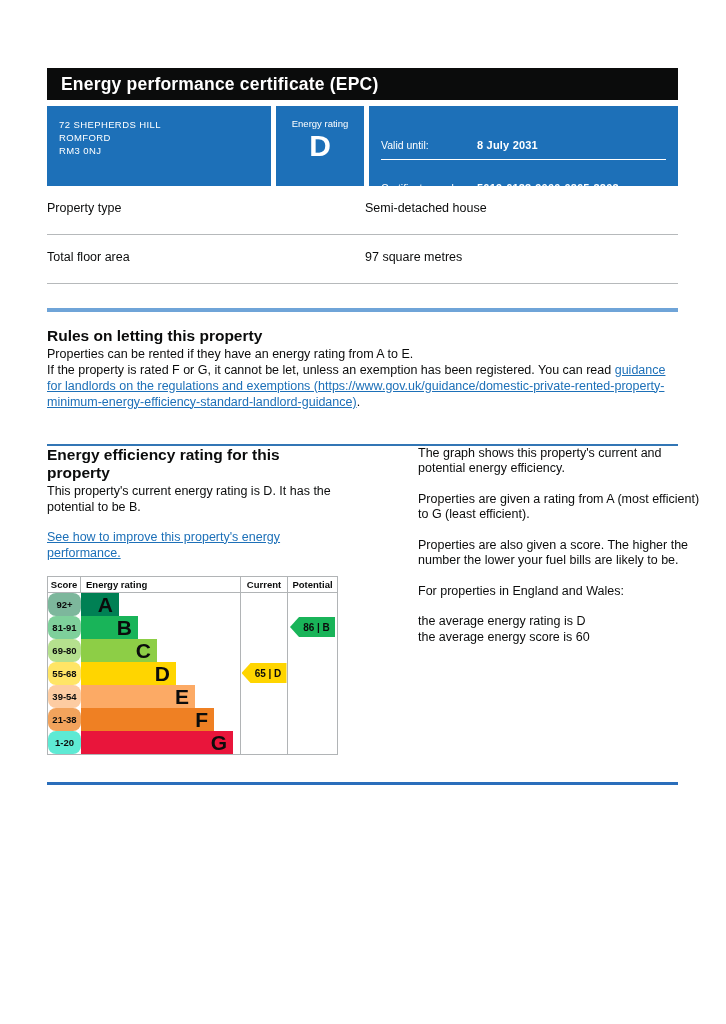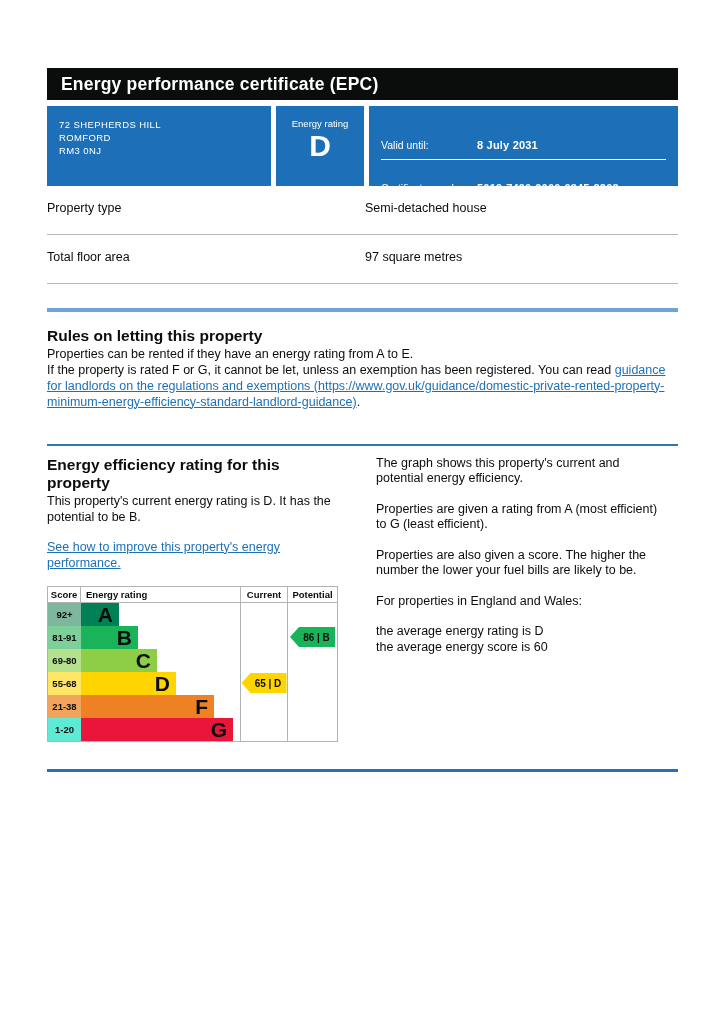--- a/index.html
+++ b/index.html
@@ -36,37 +36,37 @@
   .divider-bottom{ height: 3px; background: #2a6ebb; margin-top: 27px; }
 
   h2 { font-size: 15.5px; line-height: 18.5px; font-weight: bold; margin: 0; }
   .rules-heading { margin-top: 15px; }
   p.body { font-size: 12.5px; line-height: 16px; margin: 0; }
   .rules-p1 { margin-top: 20px; }
   .rules-p2 { margin-top: 16px; }
   a.link { color: #1d70b8; text-decoration: underline; cursor: pointer; }
 
   
-  .cols { display: grid; grid-template-columns: 293px 288px; column-gap: 36px; margin-top: 10px; }
+  .cols { display: grid; grid-template-columns: 293px 288px; column-gap: 78px; margin-top: 0; }
   .left-para { margin-top: 17px; }
   .left-link { display: inline-block; margin-top: 14px; font-size: 12.5px; line-height: 16px; }
   .right-col p.rp { font-size: 12.5px; line-height: 15.5px; margin: 0; }
   .right-col p.rp + p.rp { margin-top: 15px; }
   .pre-line { white-space: pre-line; }
 
   
   .epc-chart { margin-top: 15px; width: 291px; border: 1px solid #b1b4b6; background: #ffffff; }
   .epc-grid { display: grid; grid-template-columns: 33px 159px 47px 50px; }
   .epc-head { height: 16px; border-bottom: 1px solid #b1b4b6; font-size: 9.5px; font-weight: bold; }
   .epc-head > div { display: flex; align-items: center; }
   .h-score { justify-content: center; border-right: 1px solid #b1b4b6; }
   .h-band  { padding-left: 5px; }
   .h-cur, .h-pot { justify-content: center; border-left: 1px solid #b1b4b6; }
   .epc-row { height: 23px; }
-  .cell-score { display: flex; align-items: center; justify-content: center; font-size: 9.5px; font-weight: bold; }
+  .cell-score { display: flex; align-items: center; justify-content: center; font-size: 9.5px; font-weight: bold; border-radius: 8px; }
   .cell-band  { background: #ffffff; }
   .band-bar { height: 100%; display: flex; align-items: center; justify-content: flex-end; padding-right: 6px; font-weight: bold; font-size: 21px; line-height: 23px; color: #0b0c0c; }
   .cell-cur, .cell-pot { border-left: 1px solid #b1b4b6; display: flex; align-items: center; justify-content: center; }
   .epc-arrow { width: 45px; height: 20px; display: flex; align-items: center; justify-content: center; padding-left: 8px; font-size: 10px; font-weight: bold; color: #0b0c0c; clip-path: polygon(0 50%, 9px 0, 100% 0, 100% 100%, 9px 100%); text-align: center; }
 </style>
 </head>
 <body>
 
 <div class="page">
   <div class="content">
@@ -86,21 +86,21 @@
         <div class="grade">D</div>
       </div>
       <div class="sec sec-validity">
         <div class="validity-row">
           <span class="validity-label">Valid until:</span>
           <span class="validity-value">8 July 2031</span>
         </div>
         <hr class="vline">
         <div class="validity-row">
           <span class="validity-label">Certificate number:</span>
-          <span class="validity-value">5619-7490-9000-0345-2202</span>
+          <span class="validity-value">5619-6123-9000-0265-2202</span>
         </div>
       </div>
     </div>
 
     <div class="fact-row">
       <span class="fact-label">Property type</span>
       <span class="fact-value">Semi-detached house</span>
     </div>
     <div class="fact-row">
       <span class="fact-label">Total floor area</span>
@@ -159,20 +159,28 @@
                 <div class="cell-score" style="background: rgb(255, 229, 102);">55-68</div>
                 <div class="cell-band">
                   <div class="band-bar" style="background: rgb(255, 213, 0); width: 95px;">D</div>
                 </div>
                 <div class="cell-cur">
                   <div class="epc-arrow" style="background: rgb(255, 213, 0);">65 | D</div>
                 </div>
                 <div class="cell-pot"></div>
               </div>
               <div class="epc-grid epc-row">
+                <div class="cell-score" style="background: rgb(253, 204, 162);">39-54</div>
+                <div class="cell-band">
+                  <div class="band-bar" style="background: rgb(252, 170, 101); width: 114px;">E</div>
+                </div>
+                <div class="cell-cur"></div>
+                <div class="cell-pot"></div>
+              </div>
+              <div class="epc-grid epc-row">
                 <div class="cell-score" style="background: rgb(242, 163, 92);">21-38</div>
                 <div class="cell-band">
                   <div class="band-bar" style="background: rgb(239, 128, 35); width: 133px;">F</div>
                 </div>
                 <div class="cell-cur"></div>
                 <div class="cell-pot"></div>
               </div>
               <div class="epc-grid epc-row">
                 <div class="cell-score" style="background: #5eead4;">1-20</div>
                 <div class="cell-band">

